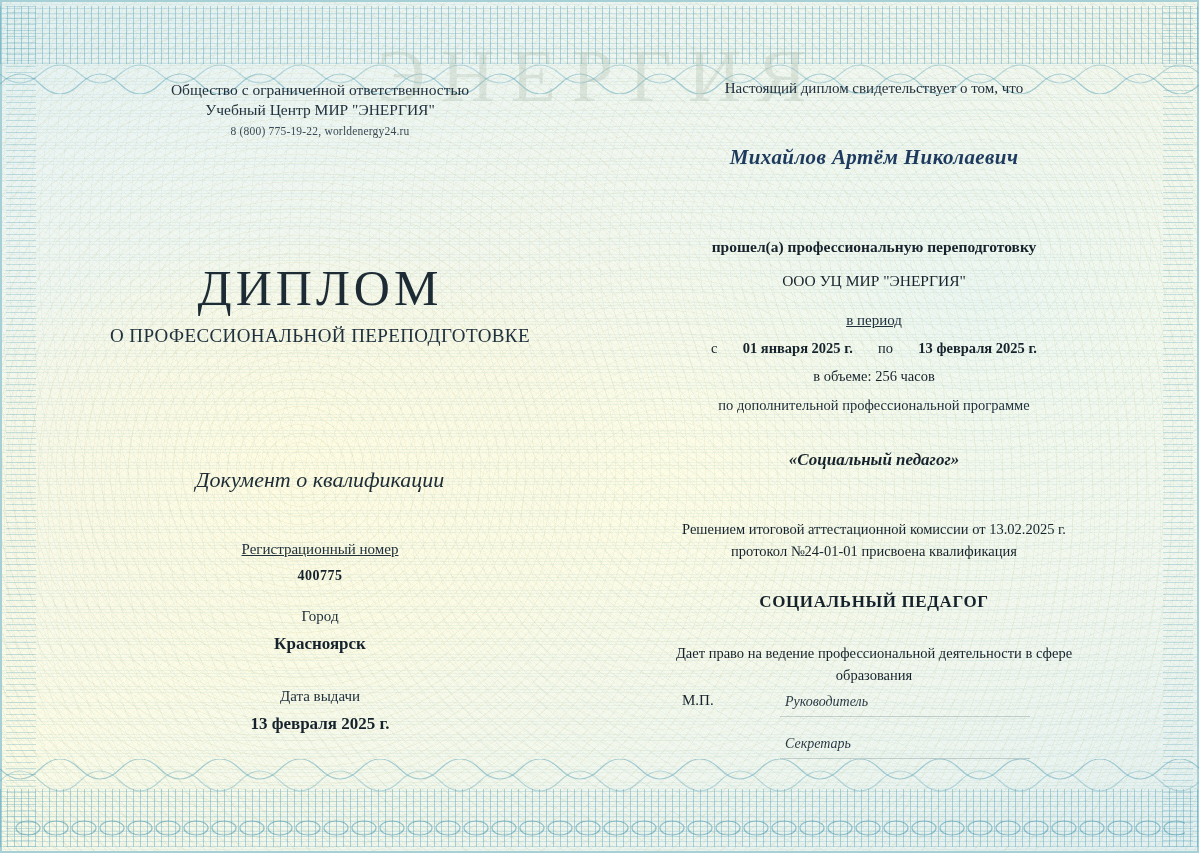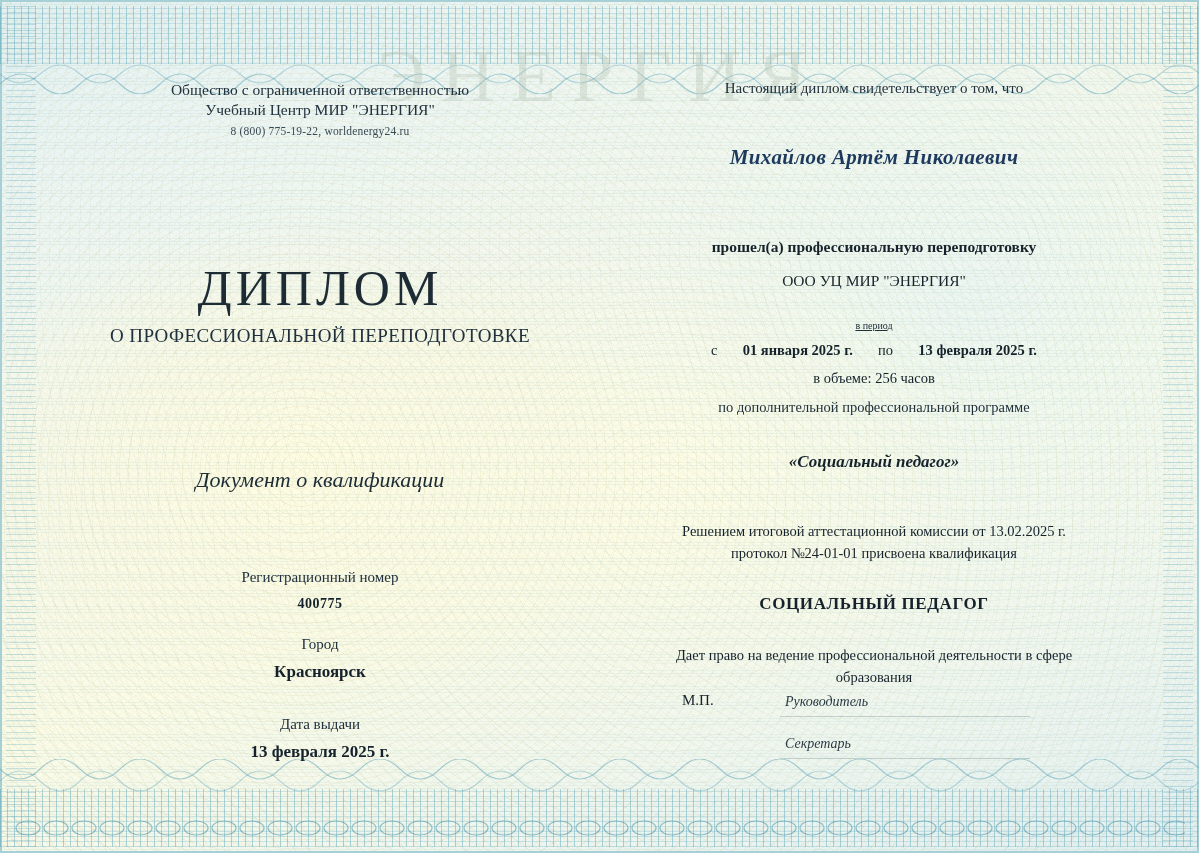--- a/index.html
+++ b/index.html
@@ -169,21 +169,22 @@
   .qual-doc {
     font-size: 22px;
     font-style: italic;
     color: #1d2b35;
     margin-top: 120px;
   }
 
   .reg-label {
     font-size: 15px;
     color: #20303c;
-    margin-top: 76px;
+    margin-top: 48px;
+    text-decoration: underline;
   }
   .reg-value {
     font-size: 14px;
     font-weight: bold;
     color: #16222b;
     margin-top: 10px;
     letter-spacing: 0.5px;
   }
   .city-label {
     font-size: 15px;
@@ -227,23 +228,23 @@
     color: #16222b;
     margin-top: 68px;
   }
   .r-org {
     font-size: 15.5px;
     color: #16222b;
     margin-top: 16px;
     font-weight: 500;
   }
   .r-period-label {
-    font-size: 10px;
-    color: #20303c;
-    margin-top: 30px;
+    font-size: 15px;
+    color: #20303c;
+    margin-top: 22px;
     text-decoration: underline;
   }
   .r-period-row {
     font-size: 14.5px;
     color: #16222b;
     margin-top: 11px;
   }
   .r-period-row .strong { font-weight: 600; text-align: right; }
   .r-period-row .gap { display: inline-block; width: 18px; }
   .r-volume {

